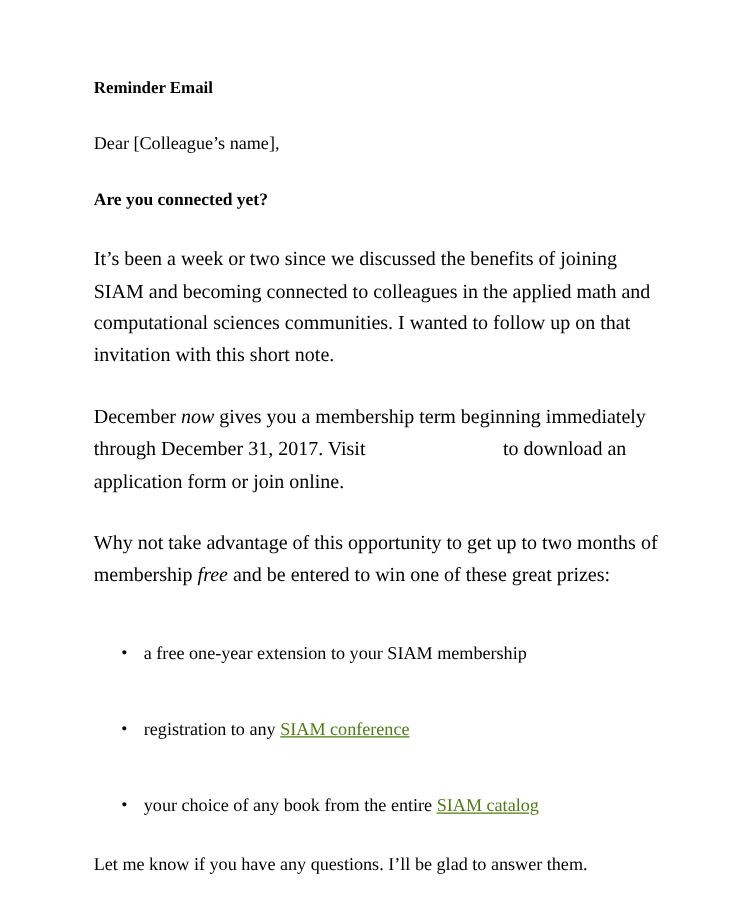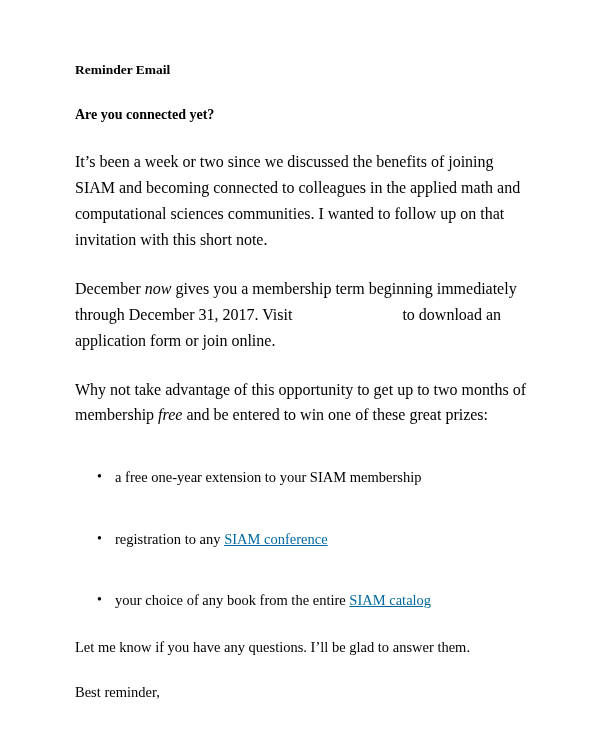--- a/index.html
+++ b/index.html
@@ -64,37 +64,38 @@
     margin-top: 38px;
   }
   ul.prizes li::before {
     content: "\2022";
     position: absolute;
     left: 22px;
     top: 0;
     font-size: 14px;
   }
   a.doc-link {
-    color: #0369a1;
+    color: #4d7c0f;
     text-decoration: underline;
   }
   .sig {
     font-size: 14.5px;
     line-height: 1.55;
     margin: 0 0 23px 0;
   }
 </style>
 </head>
 <body>
 
 <div class="page">
 
   <div class="doc-title">Reminder Email</div>
 
 
+  <div class="para">Dear [Colleague’s name],</div>
 
   <div class="heading-q">Are you connected yet?</div>
 
   <div class="body-block">It’s been a week or two since we discussed the benefits of joining SIAM and becoming connected to colleagues in the applied math and computational sciences communities. I wanted to follow up on that invitation with this short note.</div>
 
   <div class="body-block">
     <span>December </span><em>now</em><span> gives you a membership term beginning immediately through December 31, 2017. Visit</span><span class="blank-fill"></span><span>to download an application form or join online.</span>
   </div>
 
   <div class="body-block">

